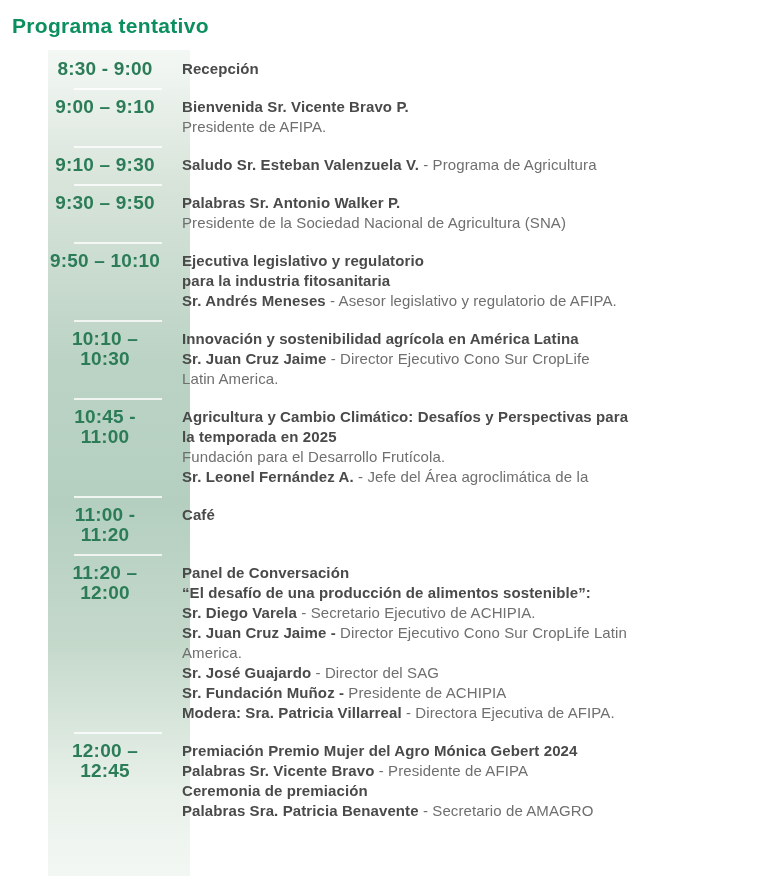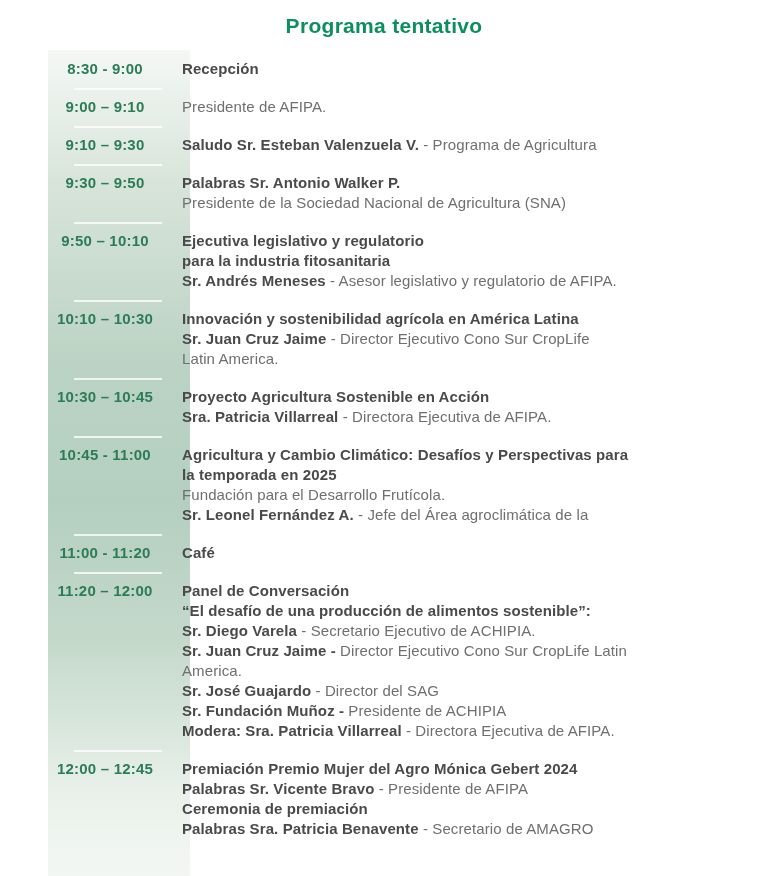--- a/index.html
+++ b/index.html
@@ -16,25 +16,25 @@
   body{
     width:768px;
     height:876px;
     background:#ffffff;
     font-family:"Liberation Sans", sans-serif;
     overflow:hidden;
   }
   .page{width:768px;height:876px;position:relative;}
   .title{
     margin:14px 0 0 0;
-    text-align:center;
     font-size:21px;
     font-weight:700;
     letter-spacing:.3px;
     color:var(--title-green);
+    padding-left:12px;
   }
   .schedule{
     position:relative;
     margin-top:12px;
     min-height:826px;
   }
   .time-strip{
     position:absolute;
     left:48px;
     top:0;
@@ -52,21 +52,21 @@
   .row{
     position:relative;
     display:flex;
     padding:9px 0;
   }
   .time-cell{
     width:114px;
     margin-left:48px;
     flex:none;
     text-align:center;
-    font-size:15px;
+    font-size:19px;
     line-height:20px;
     font-weight:700;
     letter-spacing:.2px;
     color:var(--time-green);
     position:relative;
   }
   .row + .row .time-cell::before{
     content:"";
     position:absolute;
     top:-9px;
@@ -98,20 +98,21 @@
     <div id="rows">
         <div class="row">
           <div class="time-cell">8:30 - 9:00</div>
           <div class="content-cell">
             <div class="line"><span class="b">Recepción</span></div>
           </div>
         </div>
         <div class="row">
           <div class="time-cell">9:00 – 9:10</div>
           <div class="content-cell">
+            <div class="line"><span class="b">Bienvenida Sr. Vicente Bravo P.</span></div>
             <div class="line"><span class="r">Presidente de AFIPA.</span></div>
           </div>
         </div>
         <div class="row">
           <div class="time-cell">9:10 – 9:30</div>
           <div class="content-cell">
             <div class="line"><span class="b">Saludo Sr. Esteban Valenzuela V.</span><span class="r"> - Programa de Agricultura</span></div>
           </div>
         </div>
         <div class="row">
@@ -128,27 +129,20 @@
             <div class="line"><span class="b">para la industria fitosanitaria</span></div>
             <div class="line"><span class="b">Sr. Andrés Meneses</span><span class="r"> - Asesor legislativo y regulatorio de AFIPA.</span></div>
           </div>
         </div>
         <div class="row">
           <div class="time-cell">10:10 – 10:30</div>
           <div class="content-cell">
             <div class="line"><span class="b">Innovación y sostenibilidad agrícola en América Latina</span></div>
             <div class="line"><span class="b">Sr. Juan Cruz Jaime</span><span class="r"> - Director Ejecutivo Cono Sur CropLife</span></div>
             <div class="line"><span class="r">Latin America.</span></div>
-          </div>
-        </div>
-        <div class="row">
-          <div class="time-cell">10:30 – 10:45</div>
-          <div class="content-cell">
-            <div class="line"><span class="b">Proyecto Agricultura Sostenible en Acción</span></div>
-            <div class="line"><span class="b">Sra. Patricia Villarreal</span><span class="r"> - Directora Ejecutiva de AFIPA.</span></div>
           </div>
         </div>
         <div class="row">
           <div class="time-cell">10:45 - 11:00</div>
           <div class="content-cell">
             <div class="line"><span class="b">Agricultura y Cambio Climático: Desafíos y Perspectivas para</span></div>
             <div class="line"><span class="b">la temporada en 2025</span></div>
             <div class="line"><span class="r">Fundación para el Desarrollo Frutícola.</span></div>
             <div class="line"><span class="b">Sr. Leonel Fernández A.</span><span class="r"> - Jefe del Área agroclimática de la</span></div>
           </div>

